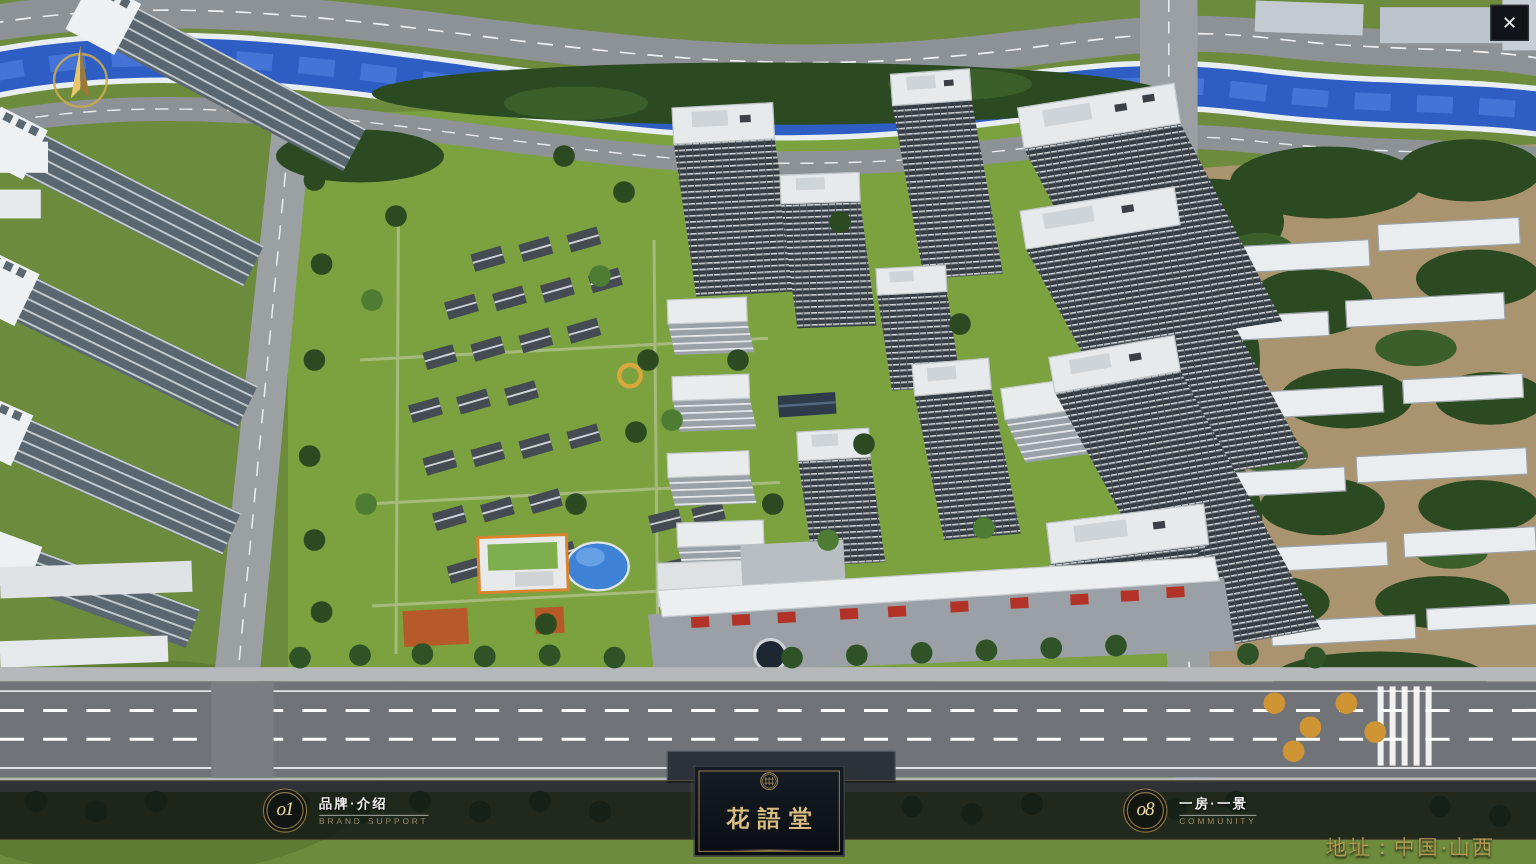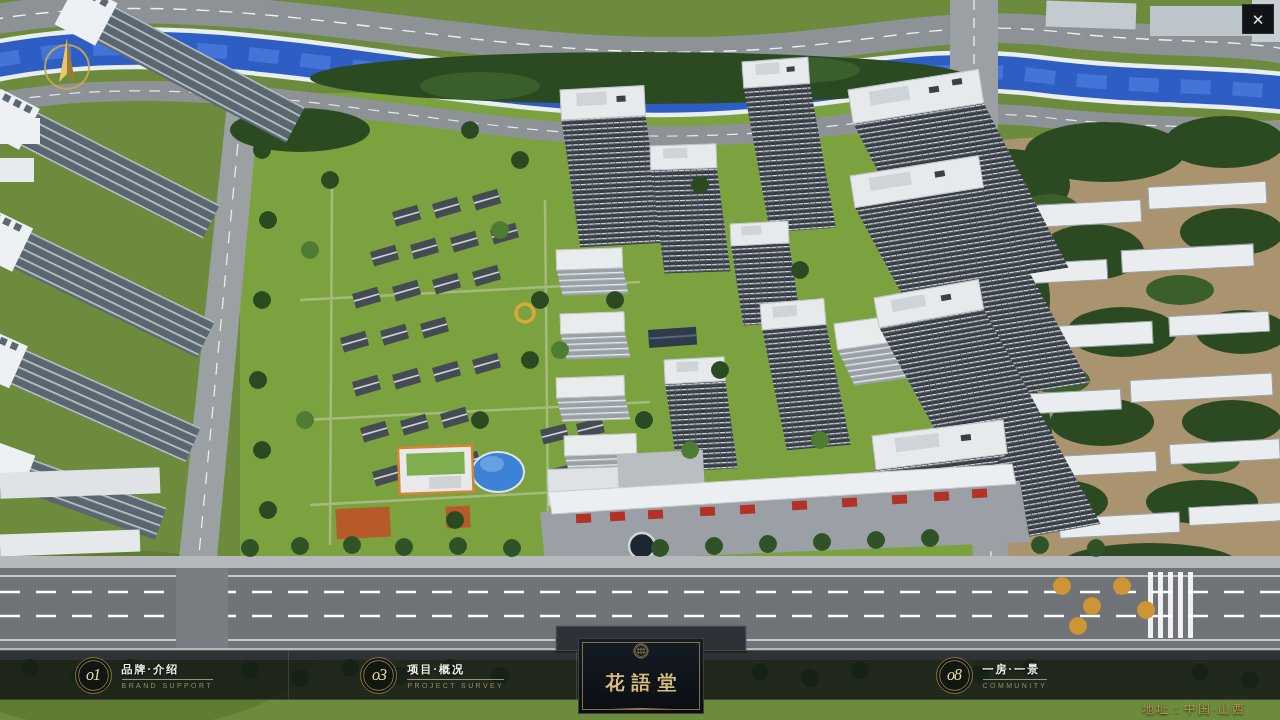--- a/index.html
+++ b/index.html
@@ -39,21 +39,21 @@
 
   .logo-panel{position:absolute;left:578px;bottom:6px;width:124px;height:74px;
     background:linear-gradient(#161c24,#0a0e13);
     border:1px solid #41engine;border:1px solid #3c3f42;cursor:pointer;}
   .logo-inner{position:absolute;inset:3px;border:1px solid rgba(160,135,80,0.8);
     display:flex;flex-direction:column;align-items:center;justify-content:flex-start;gap:14px;}
   .logo-name{font-family:"Liberation Serif",serif;font-weight:bold;font-size:19px;
     color:#d9bd7f;letter-spacing:7px;text-indent:7px;line-height:1;}
   .logo-sub-rule{width:62px;height:2px;margin-top:2px;
     background:linear-gradient(90deg,rgba(190,160,95,0),rgba(190,160,95,0.85),rgba(190,160,95,0));}
-  .address{position:absolute;right:34px;bottom:2px;font-size:12px;color:#bd9c58;
+  .address{position:absolute;right:34px;bottom:2px;font-size:17px;color:#bd9c58;
     letter-spacing:2px;text-shadow:0 1px 2px rgba(0,0,0,0.9);}
 </style>
 </head>
 <body>
 
 <div class="stage">
 
   <svg class="scene" viewBox="0 0 1280 720">
     <defs>
       <pattern id="pw" width="6" height="5" patternUnits="userSpaceOnUse">
@@ -565,30 +565,20 @@
       <div class="nav-item">
         <div class="badge">
             <span class="num">o1</span>
           </div>
         <div class="nav-text">
           <span class="nav-zh">品牌·介绍</span>
           <span class="nav-rule"></span>
           <span class="nav-en">BRAND SUPPORT</span>
         </div>
       </div>
-      <div class="nav-item">
-        <div class="badge">
-            <span class="num">o3</span>
-          </div>
-        <div class="nav-text">
-          <span class="nav-zh">项目·概况</span>
-          <span class="nav-rule"></span>
-          <span class="nav-en">PROJECT SURVEY</span>
-        </div>
-      </div>
     </div>
     <div class="logo-gap"></div>
     <div class="nav-group nav-right">
       <div class="nav-item">
         <div class="badge">
             <span class="num">o8</span>
           </div>
         <div class="nav-text">
           <span class="nav-zh">一房·一景</span>
           <span class="nav-rule"></span>

